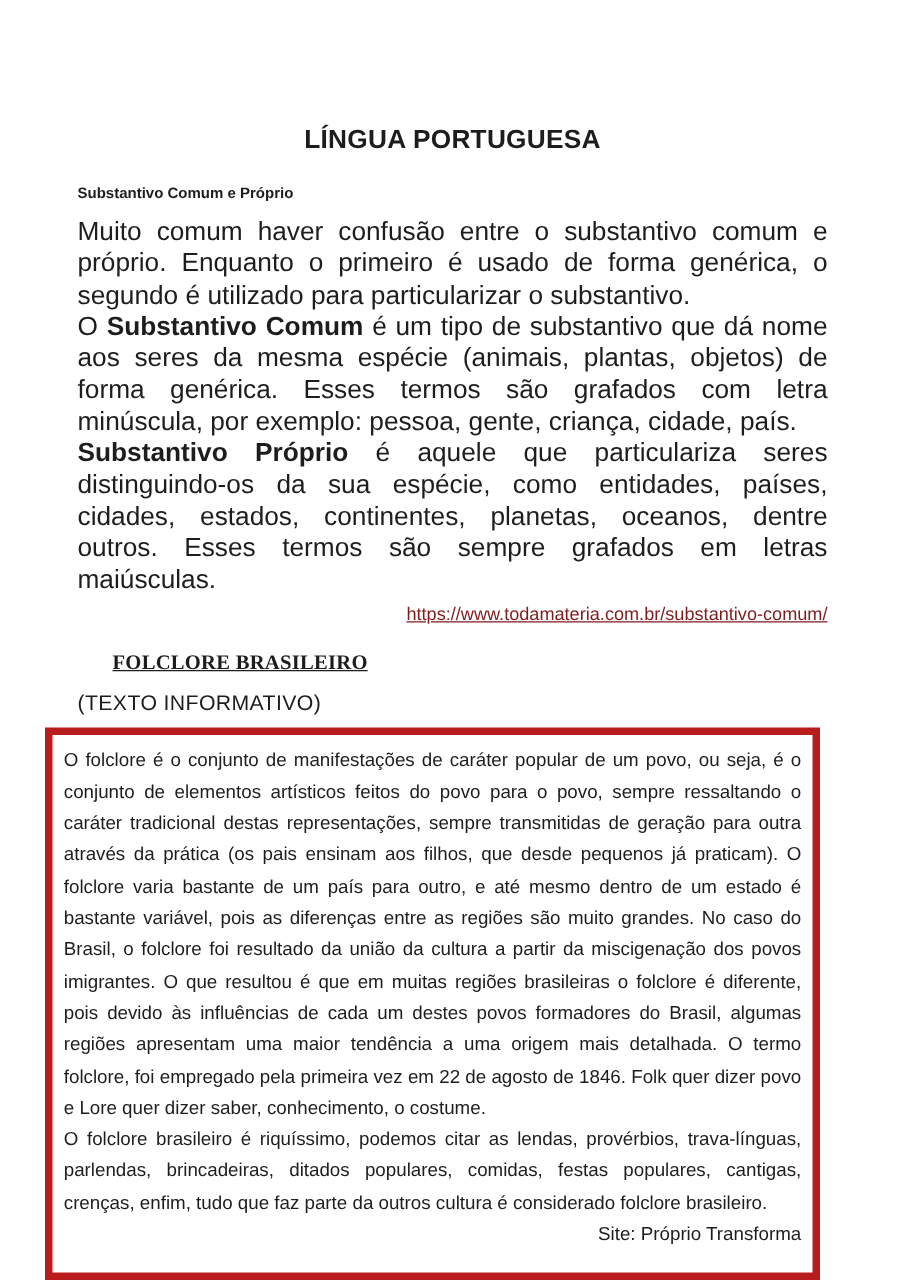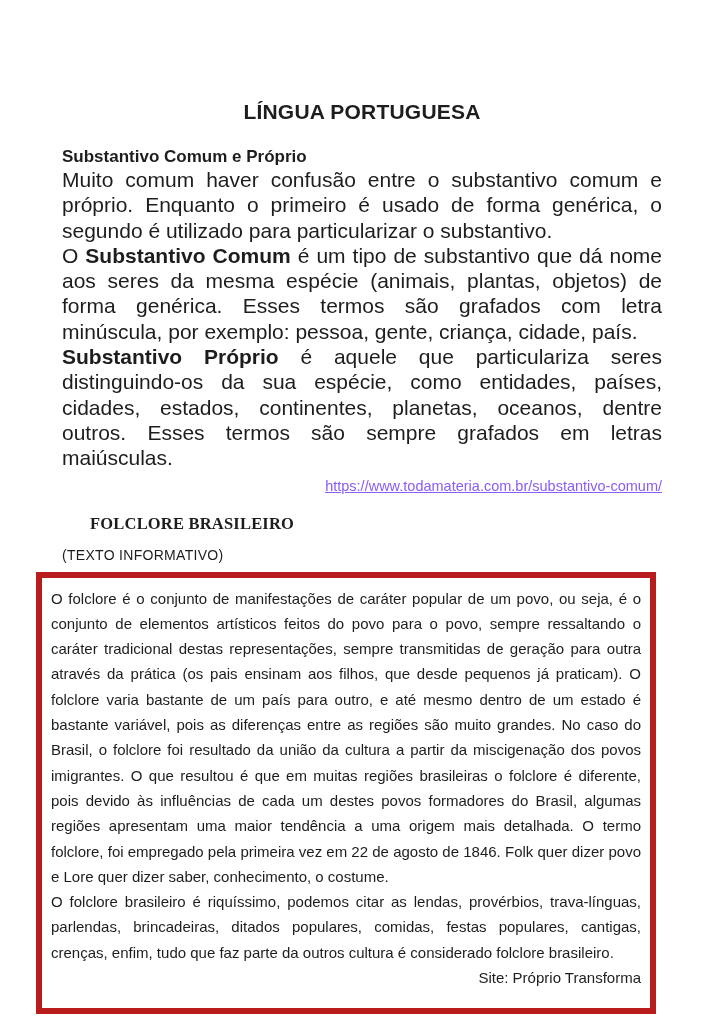--- a/index.html
+++ b/index.html
@@ -19,52 +19,53 @@
     overflow: hidden;
   }
   .doc-title {
     margin: 0;
     font-size: 21px;
     font-weight: bold;
     text-align: center;
     letter-spacing: 0.2px;
   }
   .sub-heading {
-    margin: 23px 0 0 0;
-    font-size: 17px;
+    margin: 23px 0 12px 0;
+    font-size: 12px;
     font-weight: bold;
   }
   p.body {
     margin: 0;
     font-size: 21px;
     line-height: 25.3px;
     text-align: justify;
   }
   .p-first { margin-top: 25px; }
   .p-next  { margin-top: 3px; }
   .link-row {
     margin: 5px 0 0 0;
     text-align: right;
     font-size: 14.5px;
     line-height: 20px;
   }
   .link-row a {
-    color: #8b5cf6;
+    color: #7f1d1d;
     text-decoration: underline;
   }
   .serif-heading {
     margin: 18px 0 0 28px;
     font-family: "Liberation Serif", serif;
     font-size: 16.5px;
     font-weight: bold;
     letter-spacing: 0.2px;
+    text-decoration: underline;
   }
   .texto-informativo {
     margin: 13px 0 0 0;
-    font-size: 14px;
+    font-size: 17px;
     letter-spacing: 0.3px;
   }
   .text-box {
     box-sizing: border-box;
     width: 620px;
     margin: 9px 0 0 -26px;
     border: 6px solid #b91c1c;
     padding: 8px 9px 18px 9px;
     background: #ffffff;
   }

